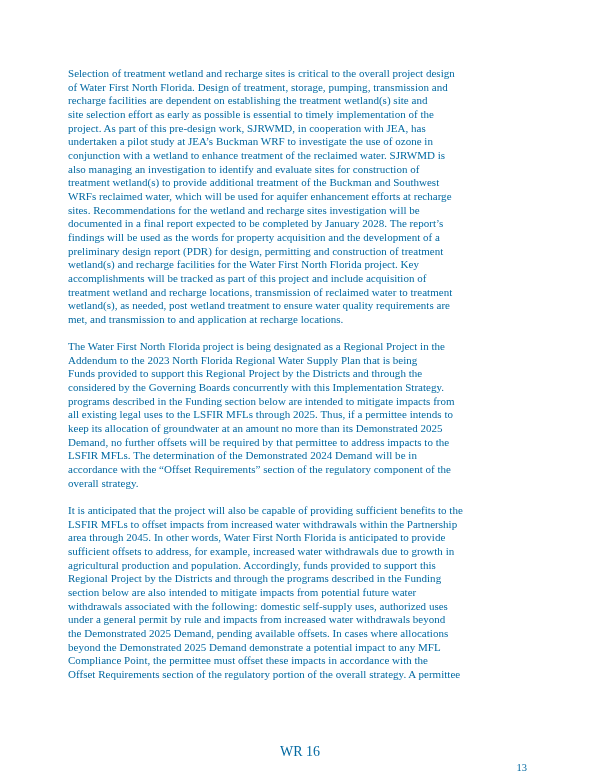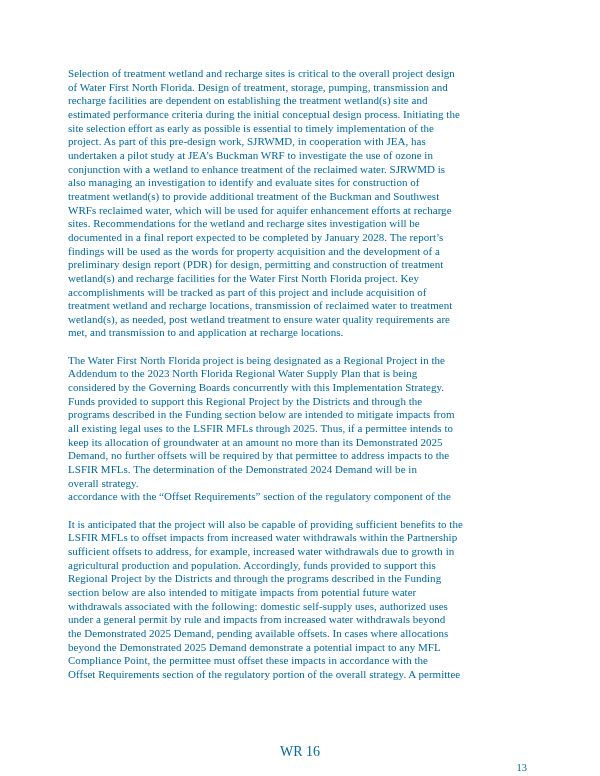--- a/index.html
+++ b/index.html
@@ -53,54 +53,54 @@
 </style>
 </head>
 <body>
 
 <div class="page">
   <div class="text-block">
     <div class="paragraph">
         <div class="line">Selection of treatment wetland and recharge sites is critical to the overall project design</div>
         <div class="line">of Water First North Florida. Design of treatment, storage, pumping, transmission and</div>
         <div class="line">recharge facilities are dependent on establishing the treatment wetland(s) site and</div>
-        <div class="line">estimated performance criteria during the initial conceptual design process. Initiating the</div>
         <div class="line">site selection effort as early as possible is essential to timely implementation of the</div>
         <div class="line">project. As part of this pre-design work, SJRWMD, in cooperation with JEA, has</div>
         <div class="line">undertaken a pilot study at JEA’s Buckman WRF to investigate the use of ozone in</div>
         <div class="line">conjunction with a wetland to enhance treatment of the reclaimed water. SJRWMD is</div>
         <div class="line">also managing an investigation to identify and evaluate sites for construction of</div>
         <div class="line">treatment wetland(s) to provide additional treatment of the Buckman and Southwest</div>
         <div class="line">WRFs reclaimed water, which will be used for aquifer enhancement efforts at recharge</div>
         <div class="line">sites. Recommendations for the wetland and recharge sites investigation will be</div>
         <div class="line">documented in a final report expected to be completed by January 2028. The report’s</div>
         <div class="line">findings will be used as the words for property acquisition and the development of a</div>
         <div class="line">preliminary design report (PDR) for design, permitting and construction of treatment</div>
         <div class="line">wetland(s) and recharge facilities for the Water First North Florida project. Key</div>
         <div class="line">accomplishments will be tracked as part of this project and include acquisition of</div>
         <div class="line">treatment wetland and recharge locations, transmission of reclaimed water to treatment</div>
         <div class="line">wetland(s), as needed, post wetland treatment to ensure water quality requirements are</div>
         <div class="line">met, and transmission to and application at recharge locations.</div>
       </div>
     <div class="paragraph">
         <div class="line">The Water First North Florida project is being designated as a Regional Project in the</div>
         <div class="line">Addendum to the 2023 North Florida Regional Water Supply Plan that is being</div>
+        <div class="line">Funds provided to support this Regional Project by the Districts and through the</div>
         <div class="line">considered by the Governing Boards concurrently with this Implementation Strategy.</div>
-        <div class="line">Funds provided to support this Regional Project by the Districts and through the</div>
         <div class="line">programs described in the Funding section below are intended to mitigate impacts from</div>
         <div class="line">all existing legal uses to the LSFIR MFLs through 2025. Thus, if a permittee intends to</div>
         <div class="line">keep its allocation of groundwater at an amount no more than its Demonstrated 2025</div>
         <div class="line">Demand, no further offsets will be required by that permittee to address impacts to the</div>
         <div class="line">LSFIR MFLs. The determination of the Demonstrated 2024 Demand will be in</div>
+        <div class="line">accordance with the “Offset Requirements” section of the regulatory component of the</div>
         <div class="line">overall strategy.</div>
-        <div class="line">accordance with the “Offset Requirements” section of the regulatory component of the</div>
       </div>
     <div class="paragraph">
         <div class="line">It is anticipated that the project will also be capable of providing sufficient benefits to the</div>
         <div class="line">LSFIR MFLs to offset impacts from increased water withdrawals within the Partnership</div>
+        <div class="line">area through 2045. In other words, Water First North Florida is anticipated to provide</div>
         <div class="line">sufficient offsets to address, for example, increased water withdrawals due to growth in</div>
         <div class="line">agricultural production and population. Accordingly, funds provided to support this</div>
         <div class="line">Regional Project by the Districts and through the programs described in the Funding</div>
         <div class="line">section below are also intended to mitigate impacts from potential future water</div>
         <div class="line">withdrawals associated with the following: domestic self-supply uses, authorized uses</div>
         <div class="line">under a general permit by rule and impacts from increased water withdrawals beyond</div>
         <div class="line">the Demonstrated 2025 Demand, pending available offsets. In cases where allocations</div>
         <div class="line">beyond the Demonstrated 2025 Demand demonstrate a potential impact to any MFL</div>
         <div class="line">Compliance Point, the permittee must offset these impacts in accordance with the</div>
         <div class="line">Offset Requirements section of the regulatory portion of the overall strategy. A permittee</div>

